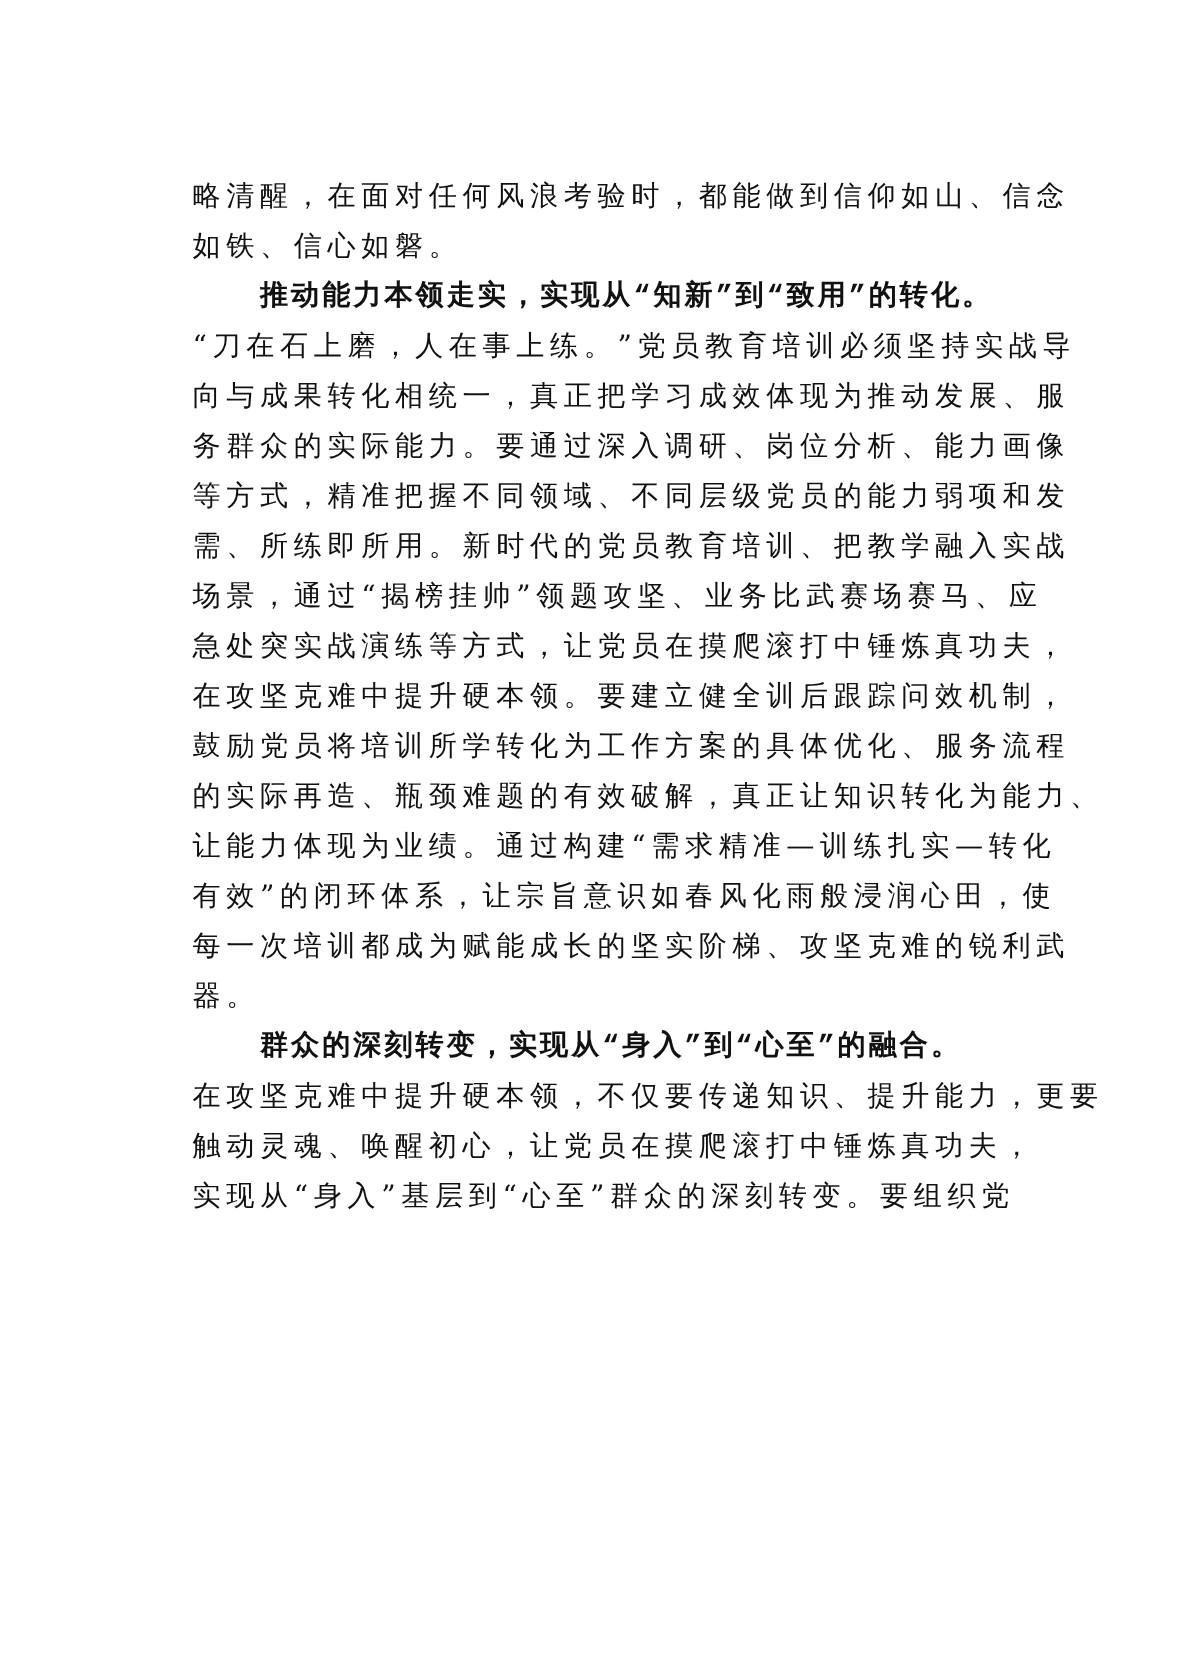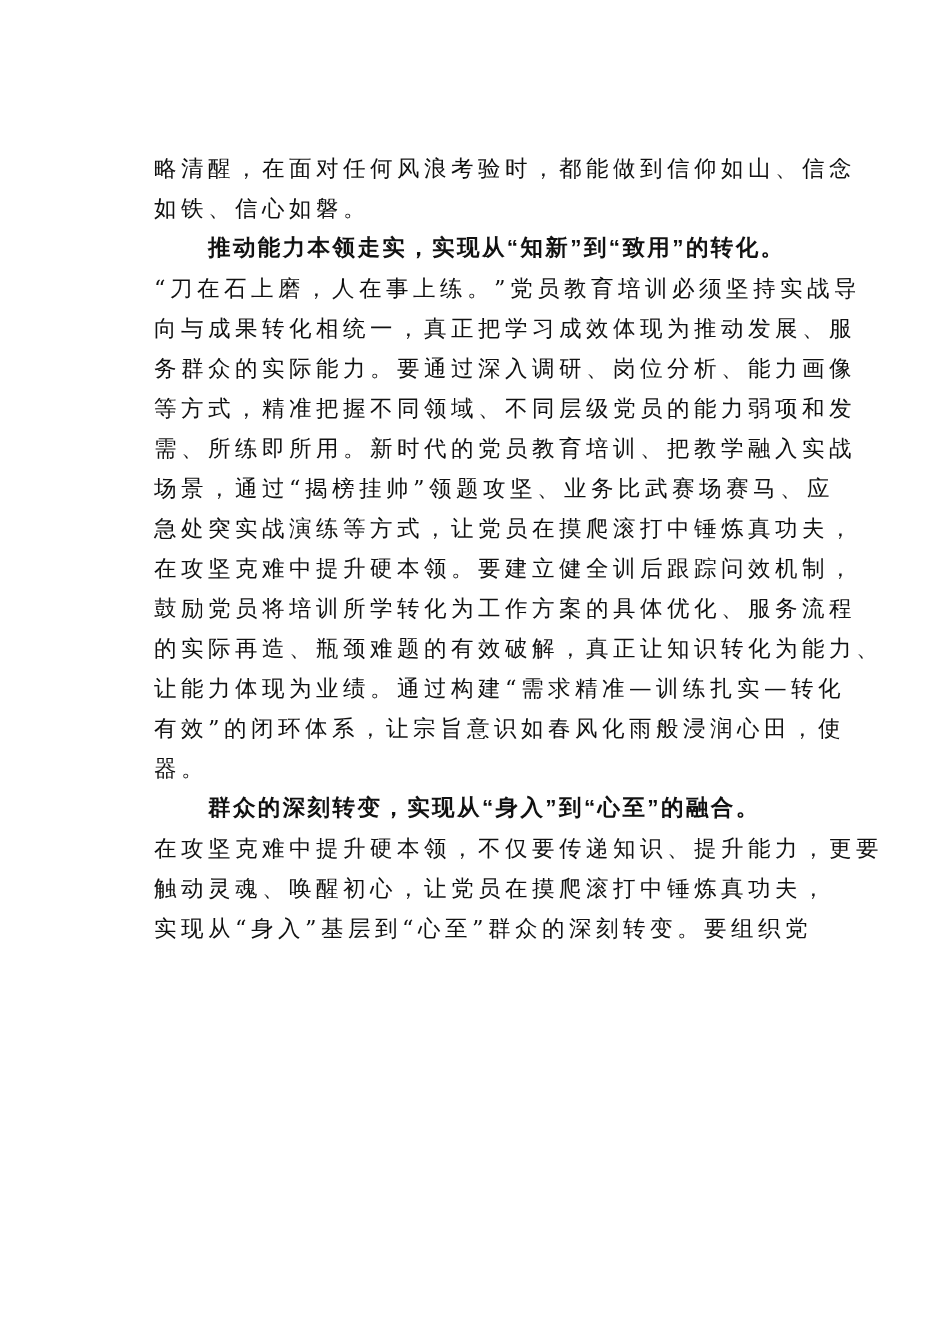--- a/index.html
+++ b/index.html
@@ -11,33 +11,33 @@
     width: 950px;
     height: 1344px;
     position: relative;
     overflow: hidden;
     font-family: "DejaVu Serif", "Liberation Serif", serif;
     color: #111111;
   }
   .page {
     position: absolute;
     left: 154px;
-    top: 148px;
+    top: 137px;
     width: 680px;
   }
   .line {
     height: 40px;
     line-height: 40px;
     font-size: 22.5px;
     letter-spacing: 4.5px;
     white-space: nowrap;
     overflow: visible;
   }
   .line.bold {
-    font-family: Liberation Sans, sans-serif;
+    font-family: Liberation Mono, monospace;
     font-weight: bold;
     letter-spacing: 2.4px;
     padding-left: 54px;
   }
 </style>
 </head>
 <body>
 
 <div class="page">
 
@@ -50,20 +50,21 @@
   <div class="line">务群众的实际能力。要通过深入调研、岗位分析、能力画像</div>
   <div class="line">等方式，精准把握不同领域、不同层级党员的能力弱项和发</div>
   <div class="line">需、所练即所用。新时代的党员教育培训、把教学融入实战</div>
   <div class="line">场景，通过“揭榜挂帅”领题攻坚、业务比武赛场赛马、应</div>
   <div class="line">急处突实战演练等方式，让党员在摸爬滚打中锤炼真功夫，</div>
   <div class="line">在攻坚克难中提升硬本领。要建立健全训后跟踪问效机制，</div>
   <div class="line">鼓励党员将培训所学转化为工作方案的具体优化、服务流程</div>
   <div class="line">的实际再造、瓶颈难题的有效破解，真正让知识转化为能力、</div>
   <div class="line">让能力体现为业绩。通过构建“需求精准—训练扎实—转化</div>
   <div class="line">有效”的闭环体系，让宗旨意识如春风化雨般浸润心田，使</div>
+  <div class="line">每一次培训都成为赋能成长的坚实阶梯、攻坚克难的锐利武</div>
   <div class="line">器。</div>
 
   <div class="line bold">群众的深刻转变，实现从“身入”到“心至”的融合。</div>
   <div class="line">在攻坚克难中提升硬本领，不仅要传递知识、提升能力，更要</div>
   <div class="line">触动灵魂、唤醒初心，让党员在摸爬滚打中锤炼真功夫，</div>
   <div class="line">实现从“身入”基层到“心至”群众的深刻转变。要组织党</div>
 
 </div>
 
 </body></html>

